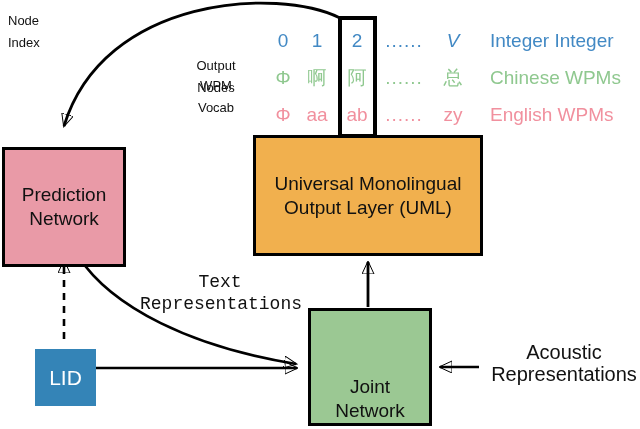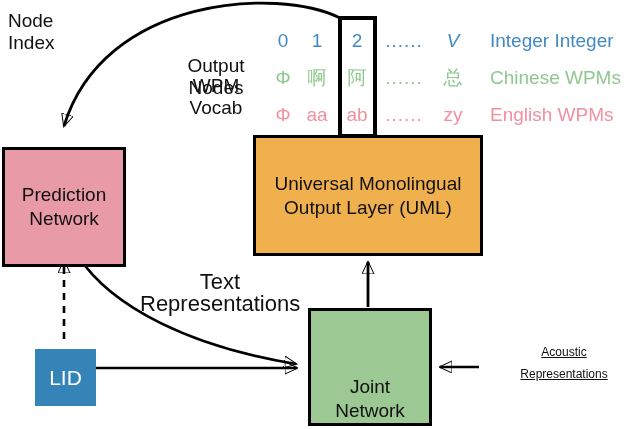--- a/index.html
+++ b/index.html
@@ -15,21 +15,21 @@
   #arrow-layer {
     position: absolute;
     left: 0; top: 0;
     width: 640px; height: 429px;
     z-index: 1;
     pointer-events: none;
   }
   .lbl {
     position: absolute;
     z-index: 2;
-    font-size: 19px;
+    font-size: 13px;
     line-height: 22px;
     text-align: center;
     white-space: nowrap;
   }
   .lbl.left-align { text-align: left; }
   
   .vrow {
     position: absolute;
     left: 0;
     width: 640px;
@@ -170,23 +170,23 @@
 
   <div class="node-box" id="joint-box" style="background: rgb(155, 200, 147);">
     <div>Joint</div>
     <div>Network</div>
   </div>
 
   <div id="lid-box" style="background: rgb(52, 132, 183); margin-top: 8px;">
     <span>LID</span>
   </div>
 
-  <div class="lbl" style="left:140px; top:271px; width:160px; font-size:22px;">
+  <div class="lbl" style="left:140px; top:271px; width:160px; font-size:18px;font-family:Liberation Mono, monospace;">
     <div>Text</div>
     <div>Representations</div>
   </div>
 
-  <div class="lbl" style="left:488px; top:341px; width:152px; font-size:12px;text-decoration:underline;">
+  <div class="lbl" style="left:488px; top:341px; width:152px; font-size:20px;">
     <div>Acoustic</div>
     <div>Representations</div>
   </div>
 
 </div>
 
 </body></html>

